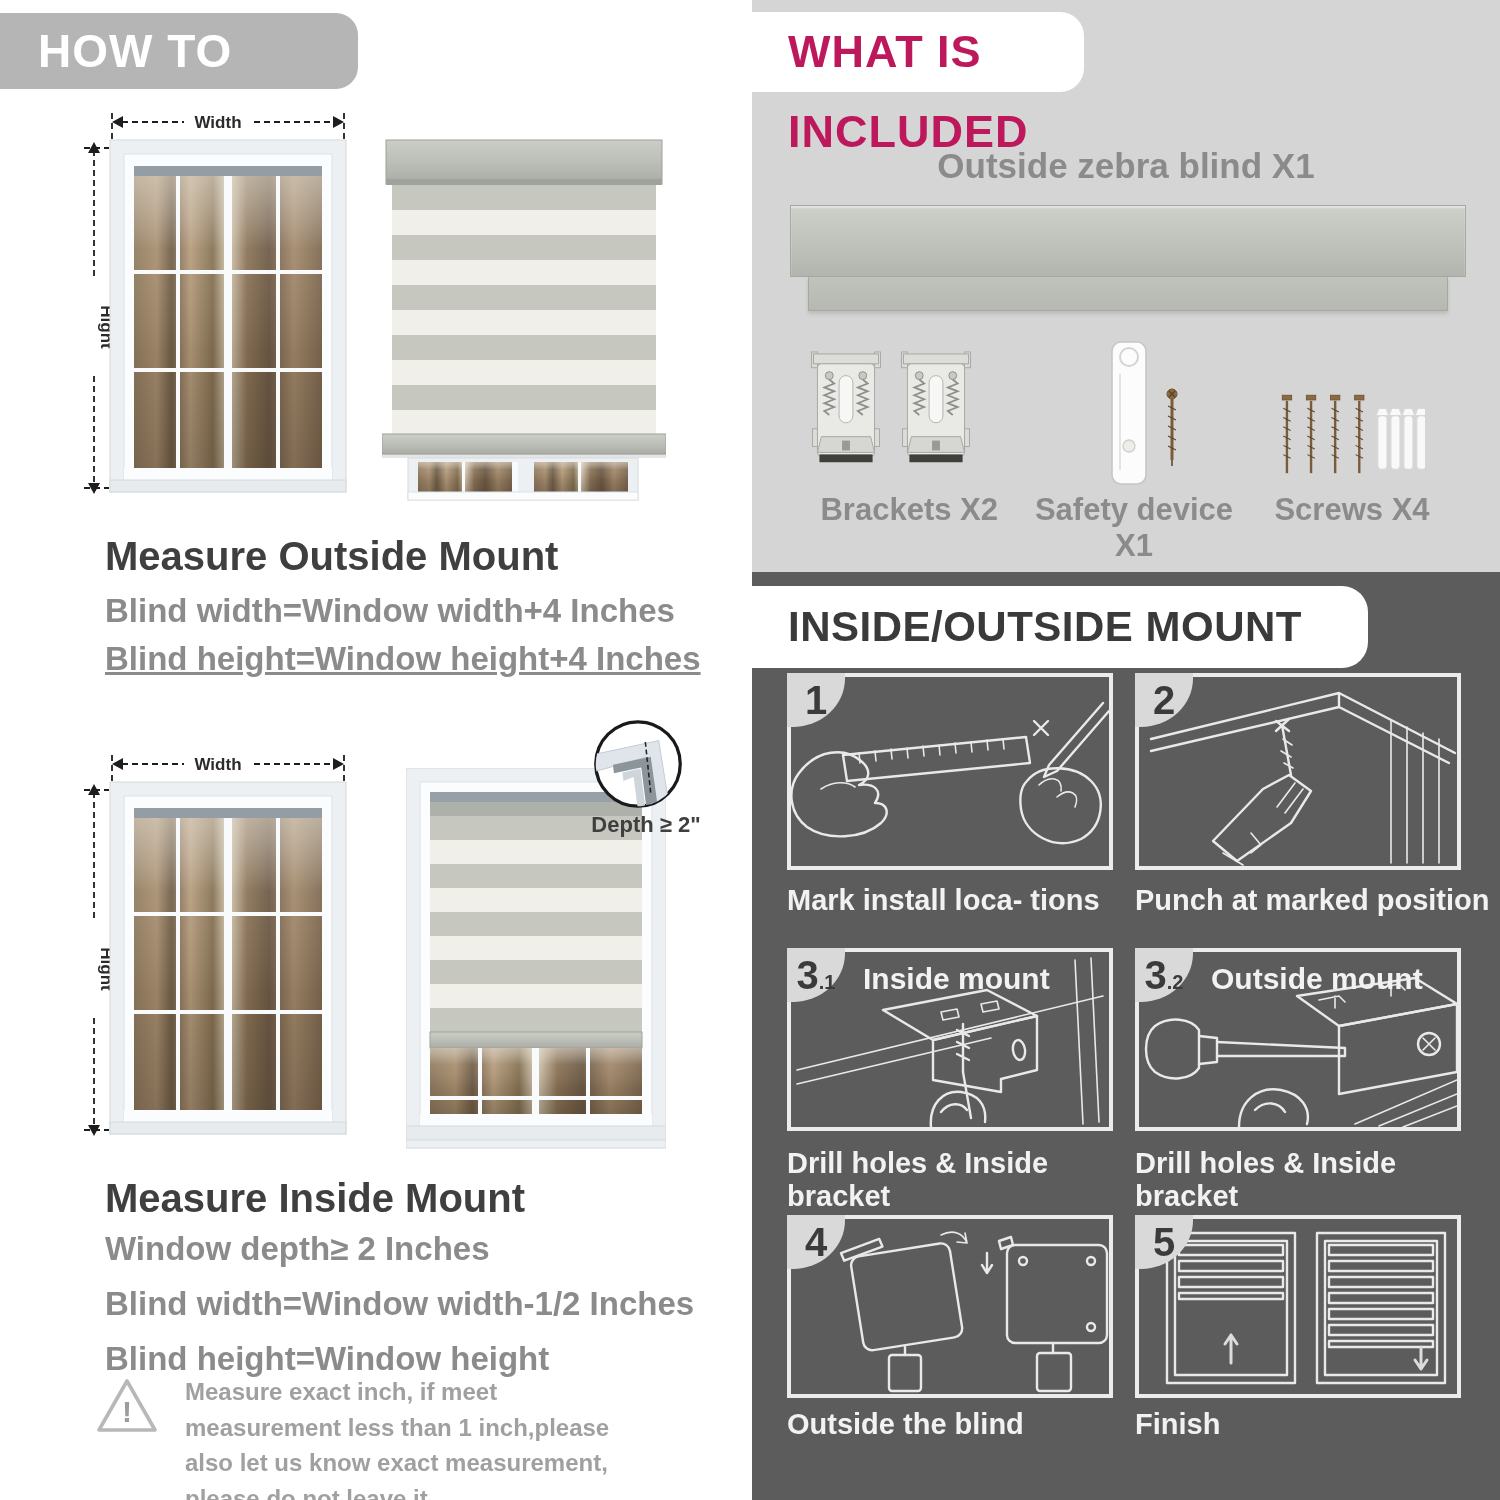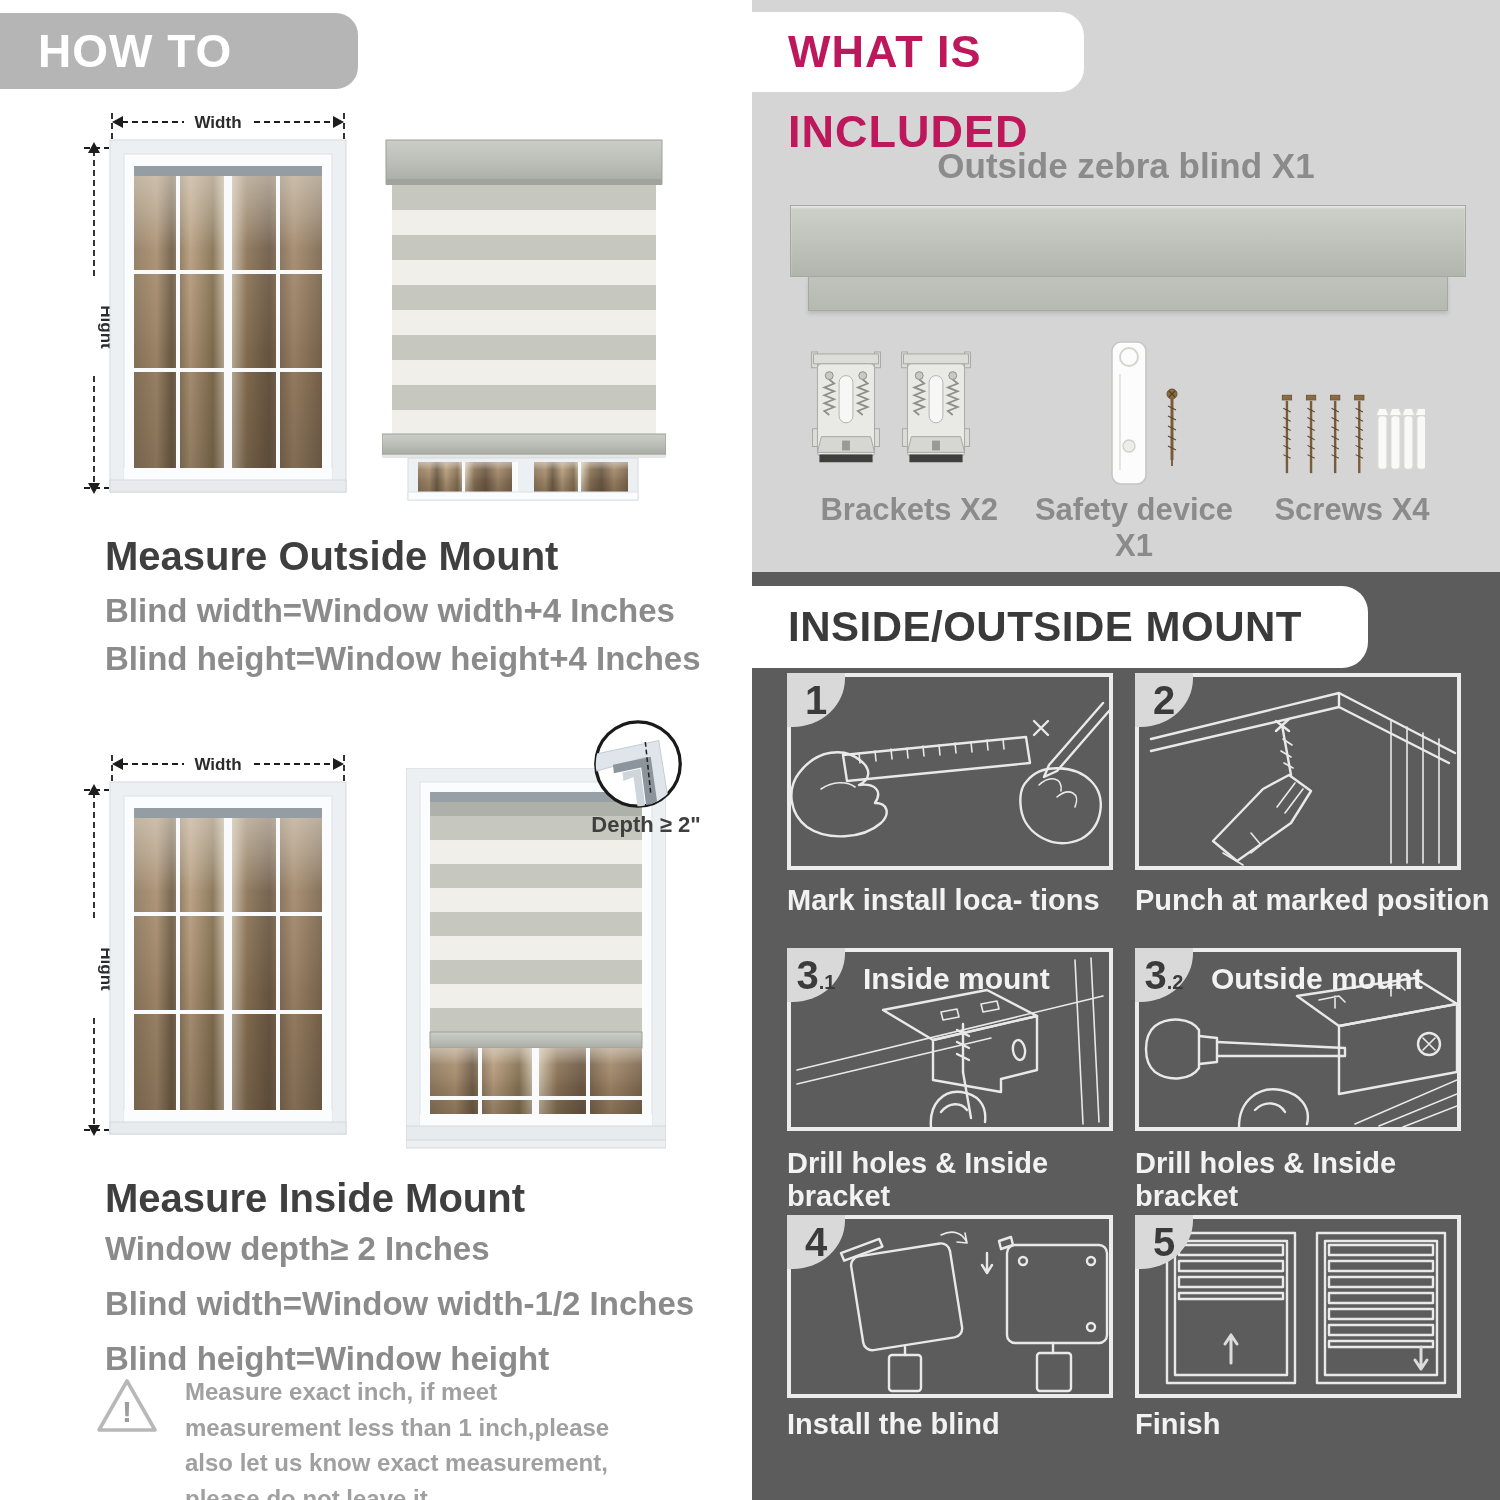--- a/index.html
+++ b/index.html
@@ -171,21 +171,21 @@
         <rect x="152" y="324" width="94" height="30" fill="url(#bldgV)"></rect>
         <rect x="130" y="324" width="6" height="30" fill="#f8fafb"></rect>
         <rect x="80" y="324" width="3" height="30" fill="#f8fafb"></rect>
         <rect x="196" y="324" width="3" height="30" fill="#f8fafb"></rect>
         <rect x="26" y="354" width="230" height="8" fill="#fbfcfd" stroke="#dde2e6"></rect>
       </g>
     </svg>
 
     <div class="abs sec-title" style="left:105px;top:534px;">Measure Outside Mount</div>
     <div class="abs sec-rule" style="left:105px;top:592px;">Blind width=Window width+4 Inches</div>
-    <div class="abs sec-rule" style="left:105px;top:640px;">Blind height=Window height+4 Inches</div>
+    <div class="abs sec-rule" style="left:105px;top:640px;text-decoration:underline;">Blind height=Window height+4 Inches</div>
 
     <svg class="abs" style="left:82px;top:752px;" width="268" height="405" viewBox="0 0 268 405">
       <text x="136" y="18" font-size="17" fill="#2b2b2b" text-anchor="middle">Width</text>
       <g stroke="#1d1d1d" stroke-width="1.8" stroke-dasharray="6 4" fill="none">
         <line x1="40" y1="12" x2="102" y2="12"></line>
           <line x1="172" y1="12" x2="254" y2="12"></line>
         <line x1="30" y1="3" x2="30" y2="34"></line>
           <line x1="262" y1="3" x2="262" y2="34"></line>
       </g>
       <polygon points="30,12 41,6 41,18" fill="#1d1d1d"></polygon>
@@ -458,21 +458,21 @@
         <path d="M196,34 L196,54 M196,54 l-5,-8 M196,54 l5,-8"></path>
         <path d="M262,124 L262,134"></path>
         <rect x="246" y="134" width="34" height="38" rx="3"></rect>
       </svg>
       <div class="step-badge">
         <span class="num">4</span>
           <span class="sub"></span>
       </div>
       <div class="step-title"></div>
     </div>
-    <div class="step-caption" style="left:35px;top:836px;">Install the blind</div>
+    <div class="step-caption" style="left:35px;top:836px;">Outside the blind</div>
 
     <div class="step-box" style="left:383px;top:643px;height:183px;">
       <svg class="ill" viewBox="0 0 318 175" preserveAspectRatio="none">
         <rect x="28" y="14" width="128" height="150"></rect>
         <rect x="36" y="22" width="112" height="134"></rect>
         <g class="fillstripe">
           <rect x="40" y="26" width="104" height="10"></rect>
             <rect x="40" y="42" width="104" height="10"></rect>
           <rect x="40" y="58" width="104" height="10"></rect>
             <rect x="40" y="74" width="104" height="6"></rect>

